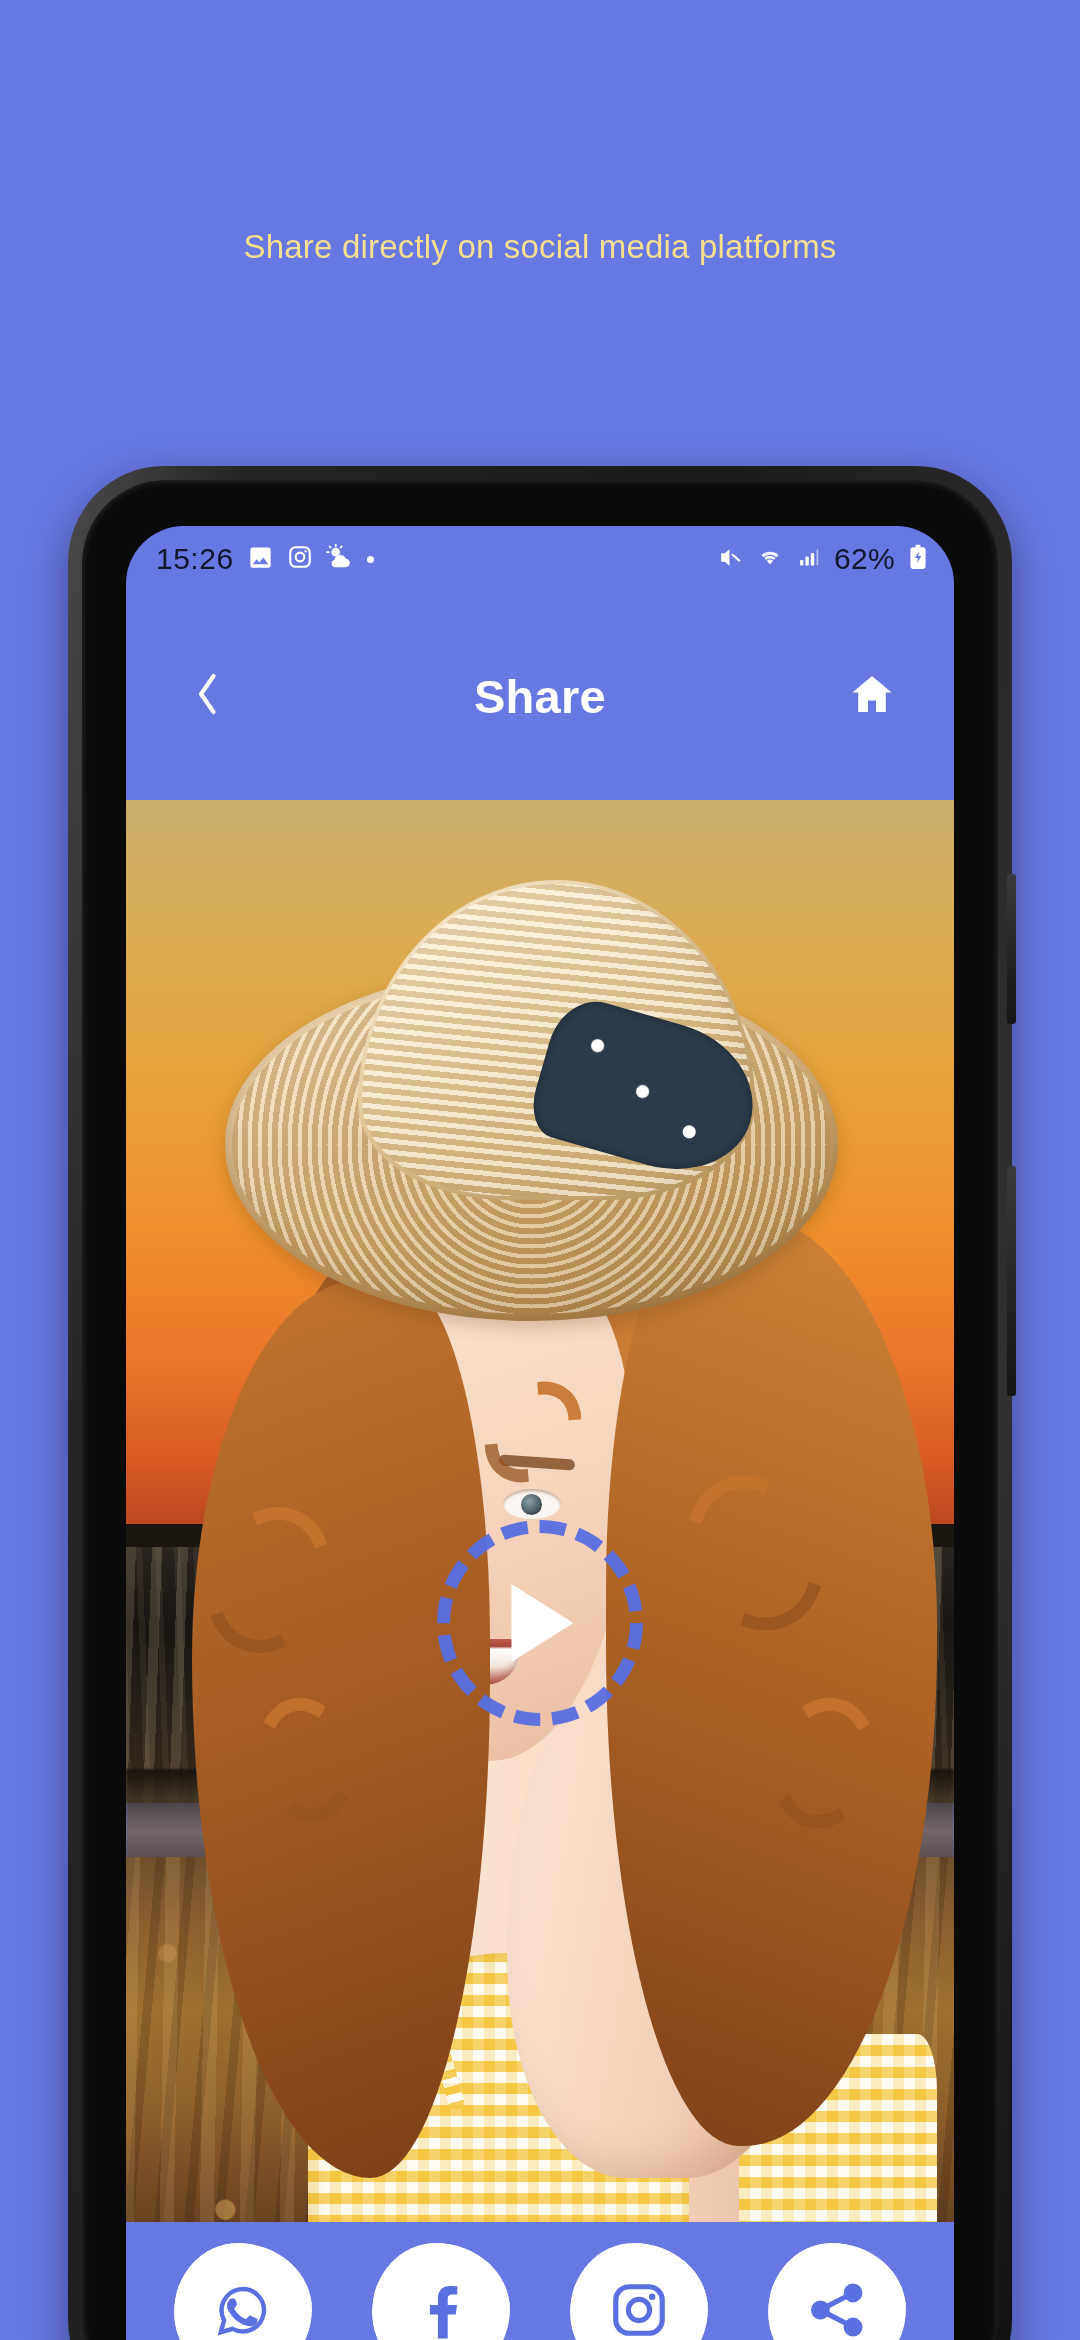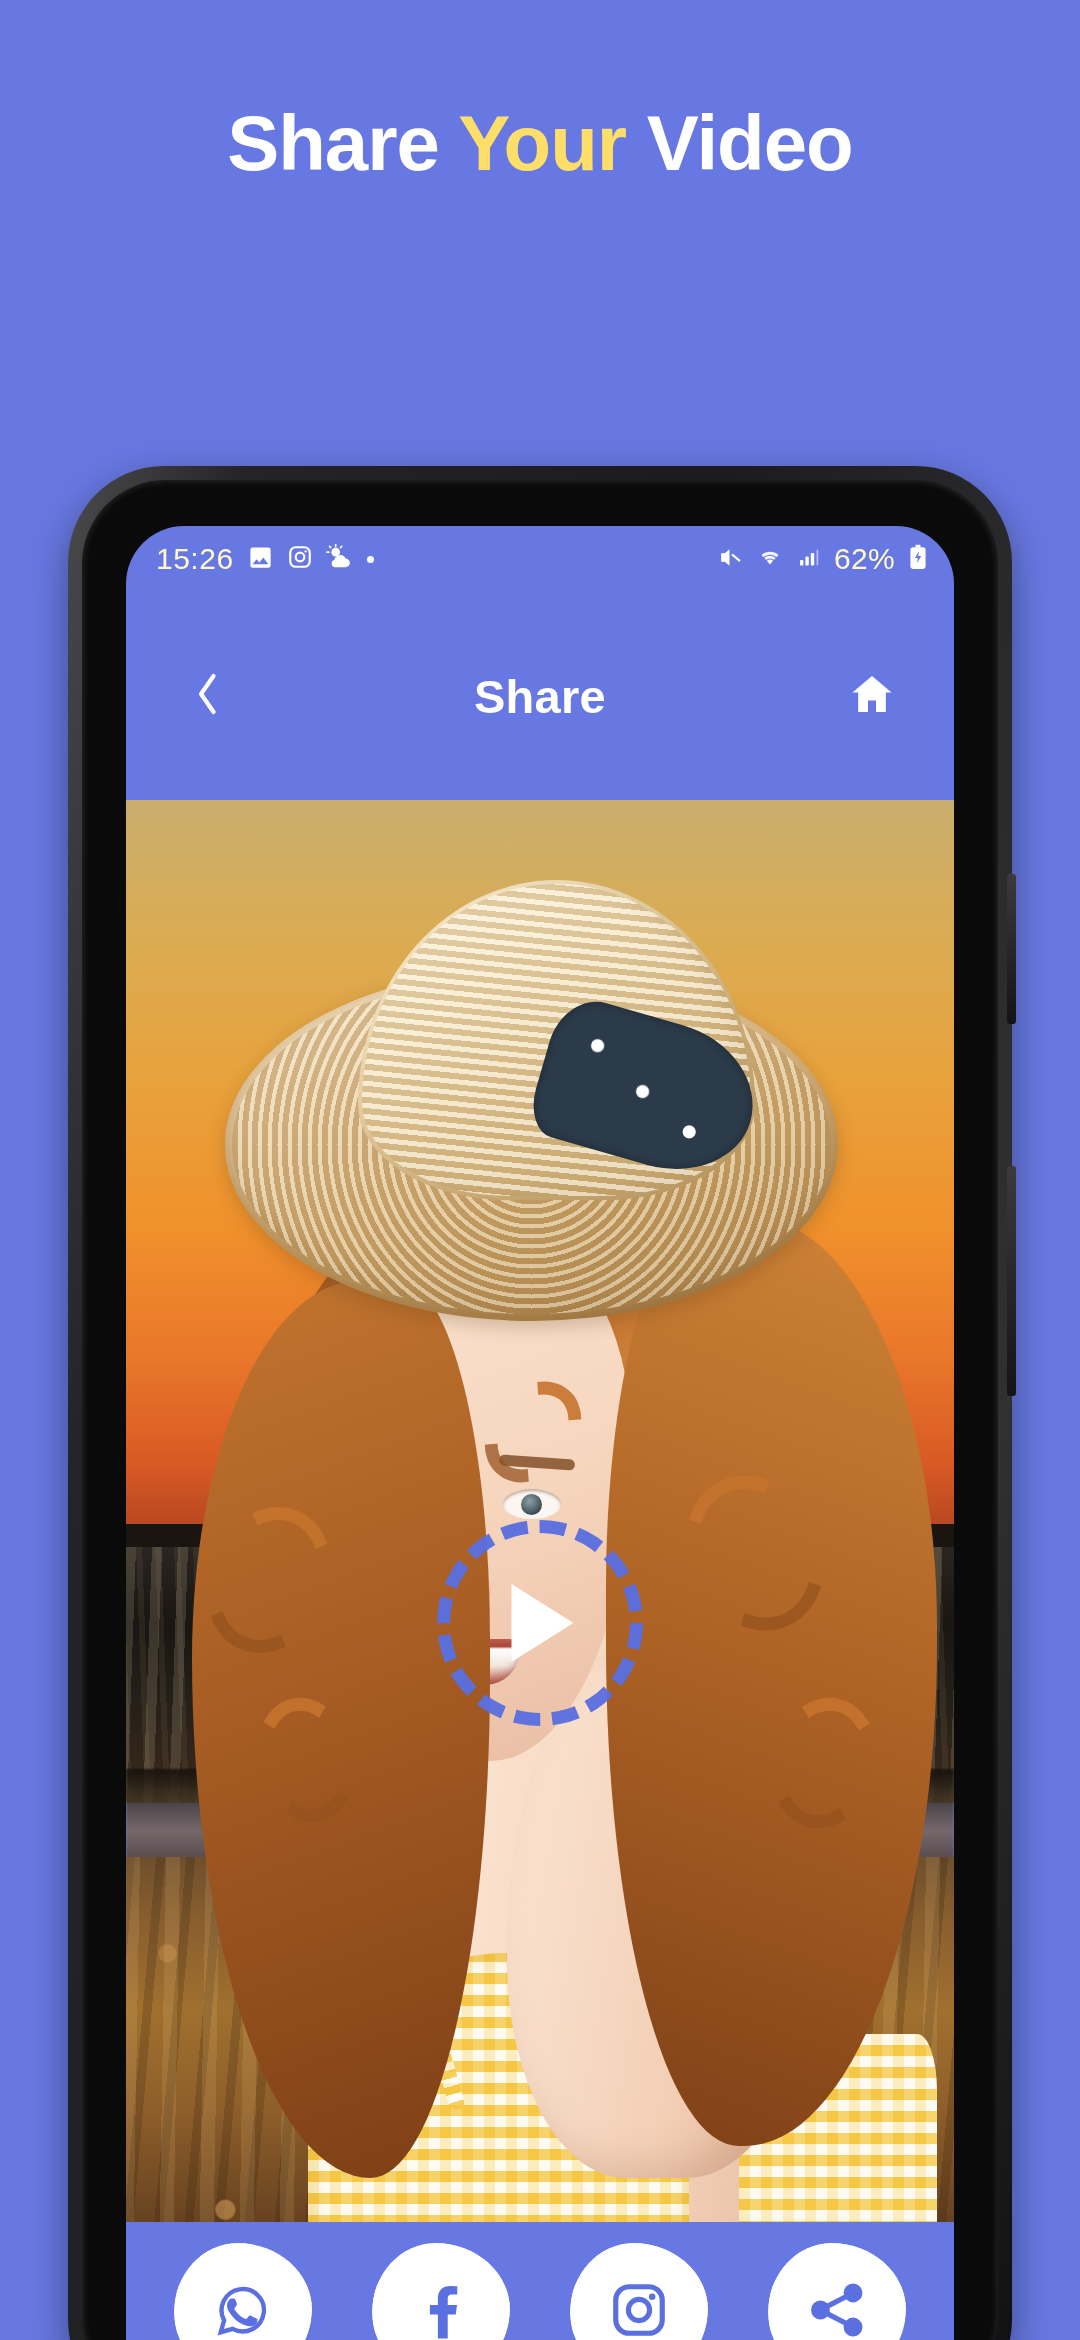--- a/index.html
+++ b/index.html
@@ -61,21 +61,21 @@
     background:linear-gradient(180deg,#3a3a3d,#141416);
   }
   .btn-power { top:408px; height:150px; }
   .btn-vol   { top:700px; height:230px; }
 
   
   .statusbar {
     position:absolute; top:0; left:0; right:0; height:66px;
     display:flex; align-items:center; justify-content:space-between;
     padding:0 26px 0 30px;
-    color:#fef9c3;
+    color:#0f172a;
   }
   .sb-left, .sb-right { display:flex; align-items:center; gap:13px; }
   .sb-clock { font-size:30px; font-weight:400; letter-spacing:.5px; }
   .sb-right .sb-batt-txt { font-size:30px; font-weight:400; letter-spacing:.3px; }
   .sb-dot { width:7px; height:7px; border-radius:50%; background:#fff; }
   .ico { display:block; }
 
   
   .punchhole {
     position:absolute; left:50px; top:72px;
@@ -380,23 +380,21 @@
       radial-gradient(circle at 8% 48%,  #000 0 25px, transparent 26px),
       radial-gradient(circle at 50% 50%, #000 0 54px, transparent 55px);
   }
   .glyph { position:relative; z-index:2; display:block; }
 </style>
 </head>
 <body>
 
 <div class="promo">
 
-  <div class="promo-title">
-    <span>Share </span><span class="hl">Your</span><span> Video</span>
-  </div>
+  <div class="promo-sub">Share directly on social media platforms</div>
 
   <div class="device">
     <div class="btn-side btn-power"></div>
     <div class="btn-side btn-vol"></div>
 
     <div class="device-inner">
       <div class="screen">
 
         <div class="statusbar">
           <div class="sb-left">

